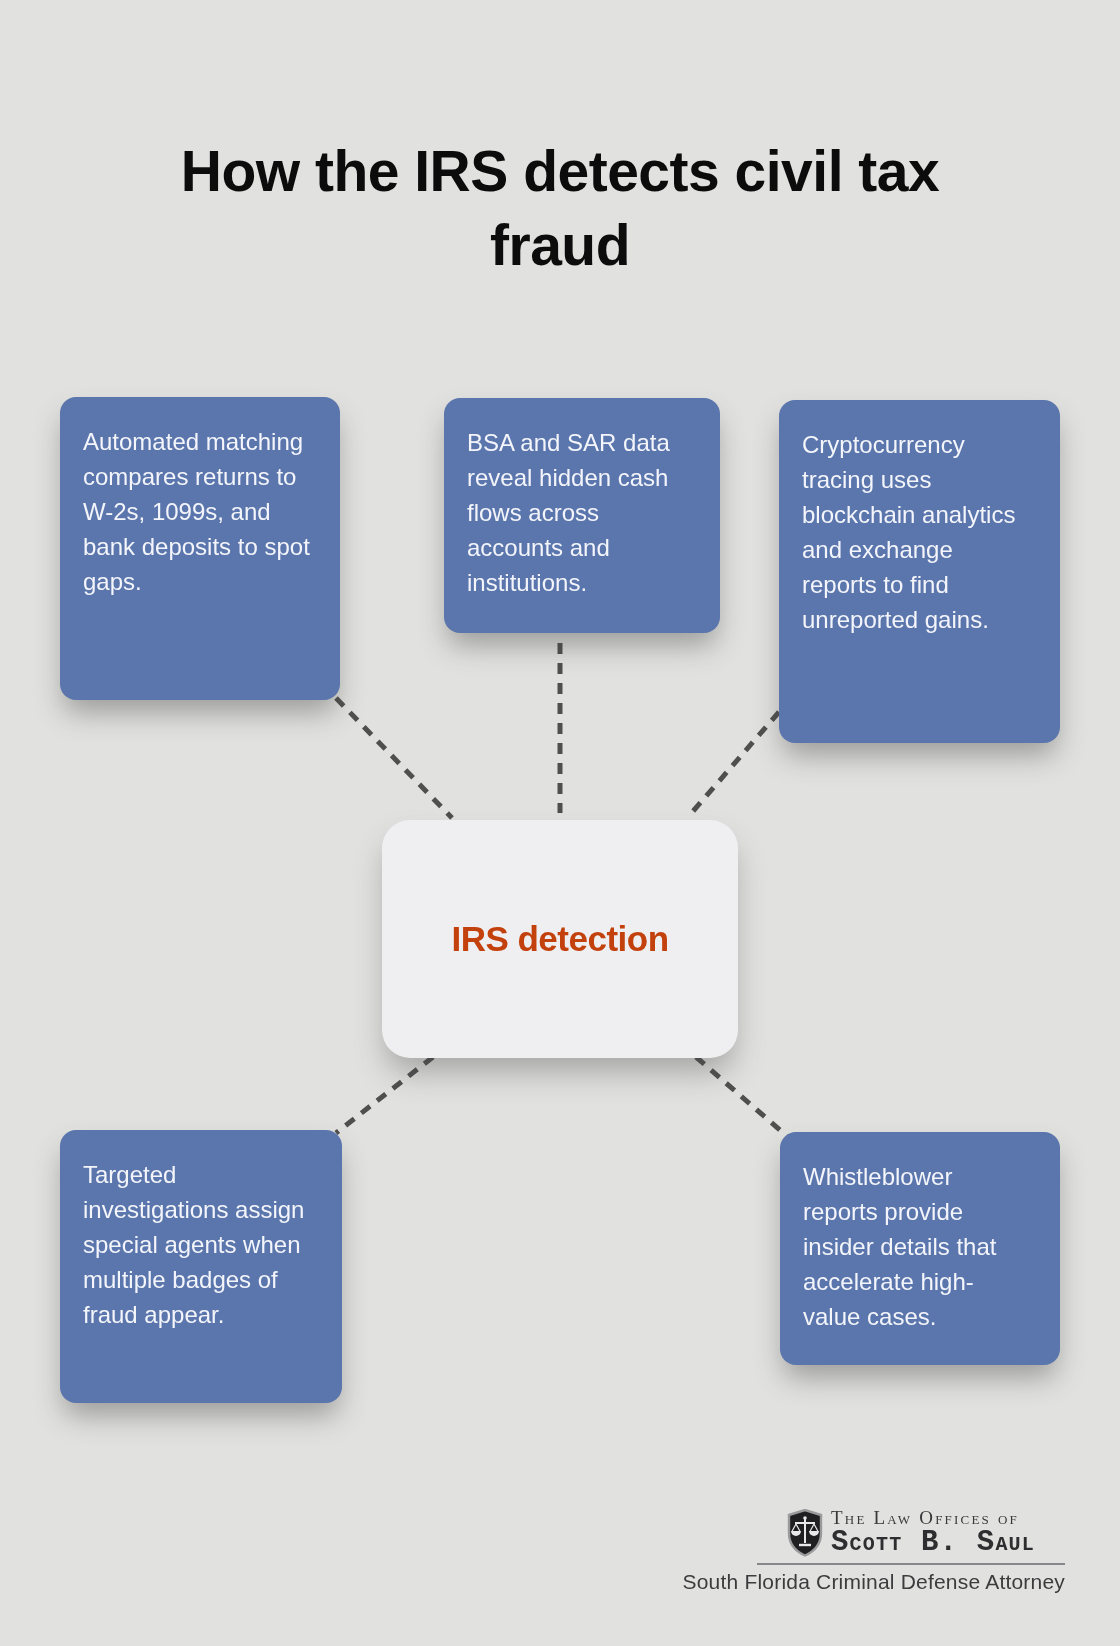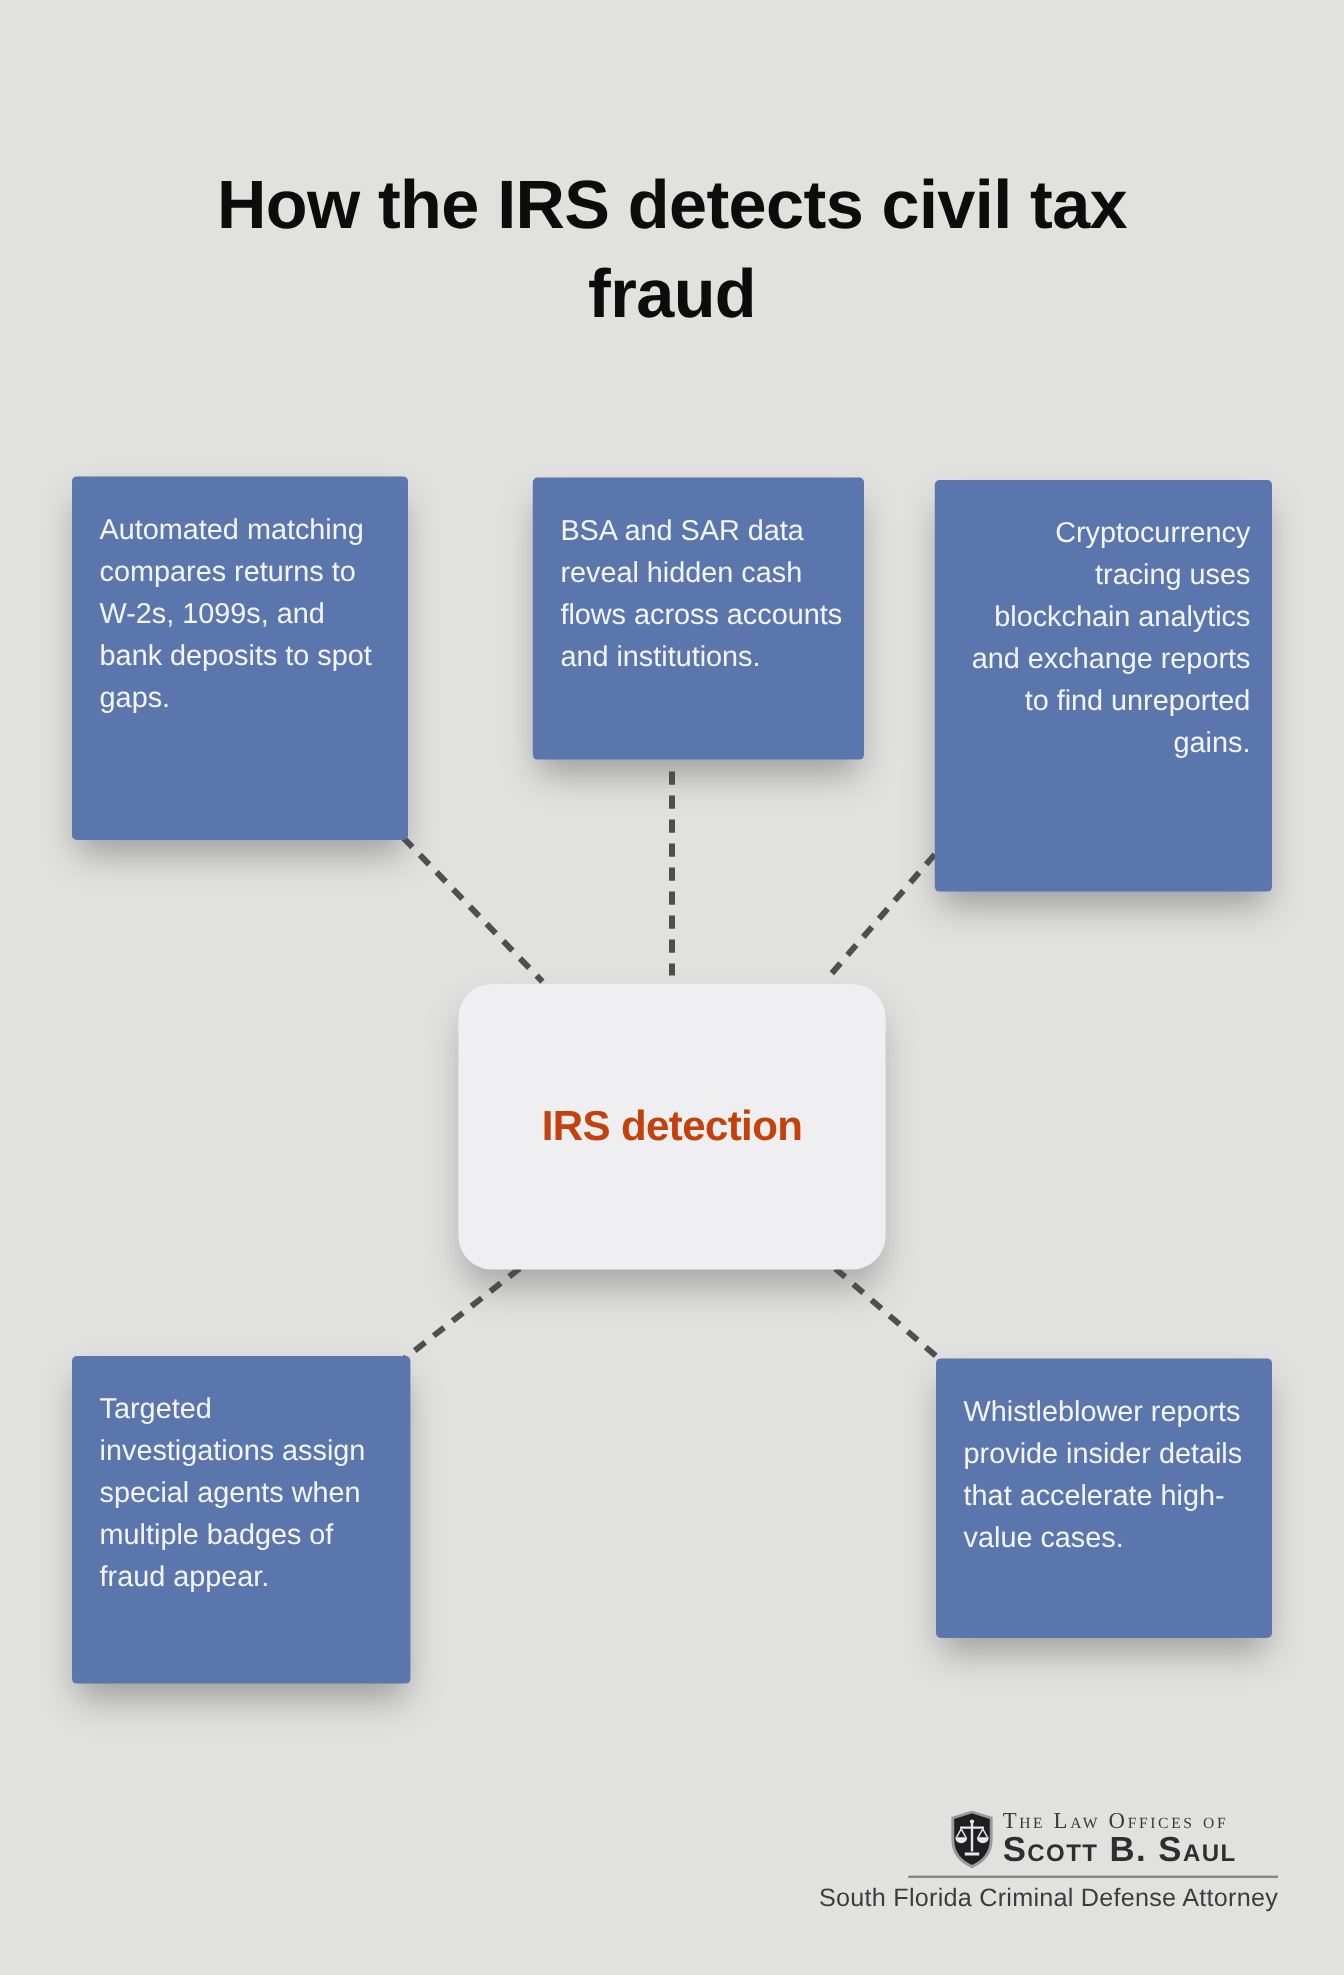--- a/index.html
+++ b/index.html
@@ -18,30 +18,30 @@
   .title span{display:block;}
 
   svg.connectors{position:absolute;top:0;left:0;width:1120px;height:1646px;}
   svg.connectors line{
     stroke:#4f4f4f;stroke-width:5;stroke-dasharray:11 9;stroke-linecap:butt;
   }
 
   .node{
     position:absolute;
     background:#5b76ad;
-    border-radius:4px;
+    border-radius:16px;
     color:#f3f5fa;
     font-size:24px;line-height:35px;
-    padding:27px 18px 0 23px;
+    padding:27px 30px 0 23px;
     box-sizing:border-box;
     box-shadow:0 16px 28px -4px rgba(70,70,70,0.45);
   }
   .node-1{left:60px; top:397px; width:280px; height:303px;}
   .node-2{left:420px;top:398px; width:276px; height:235px;margin-left:24px;}
-  .node-3{left:779px;top:400px; width:281px; height:343px;text-align:right;}
+  .node-3{left:779px;top:400px; width:281px; height:343px;}
   .node-4{left:60px; top:1130px;width:282px; height:273px;}
   .node-5{left:780px;top:1132px;width:280px; height:233px;}
 
   .center-node{
     position:absolute;left:382px;top:820px;width:356px;height:238px;
     background:#efeff1;border-radius:28px;
     display:flex;align-items:center;justify-content:center;
     box-shadow:0 18px 30px -4px rgba(70,70,70,0.38);
   }
   .center-node .label{
@@ -54,21 +54,21 @@
     color:#333335;
   }
   .logo-row{display:flex;align-items:center;justify-content:center;gap:8px;width:100%;}
   .logo-shield{flex:0 0 auto;}
   .logo-text{display:flex;flex-direction:column;align-items:flex-start;}
   .logo-line1{
     font-family:"Liberation Serif", serif;font-variant:small-caps;
     font-size:19px;letter-spacing:2.2px;color:#39393b;line-height:20px;white-space:nowrap;
   }
   .logo-line2{
-    font-family:Liberation Sans, sans-serif;font-variant:small-caps;font-weight:700;
+    font-family:Liberation Mono, monospace;font-variant:small-caps;font-weight:700;
     font-size:29px;letter-spacing:1.2px;color:#2e2e30;line-height:29px;white-space:nowrap;
   }
   .logo-divider{width:308px;height:0;border-top:2px solid #85858a;margin:6px 0 5px 0;}
   .logo-tagline{
     font-size:21px;color:#3c3c3e;letter-spacing:0.2px;white-space:nowrap;
   }
 </style>
 </head>
 <body>
 

